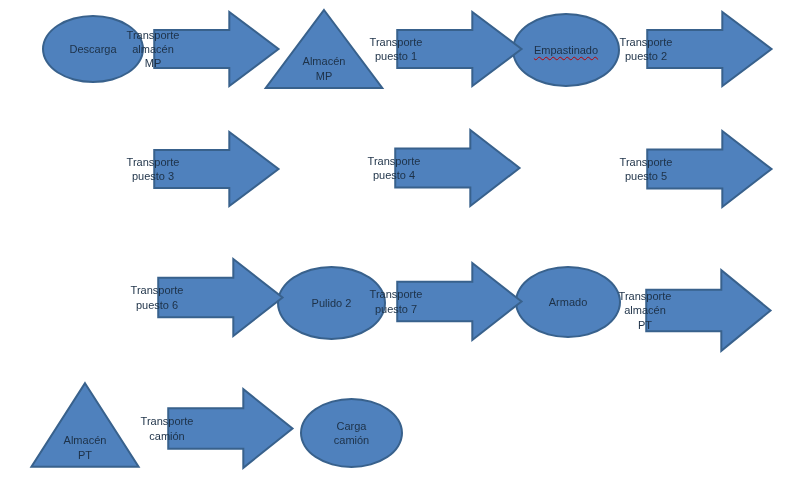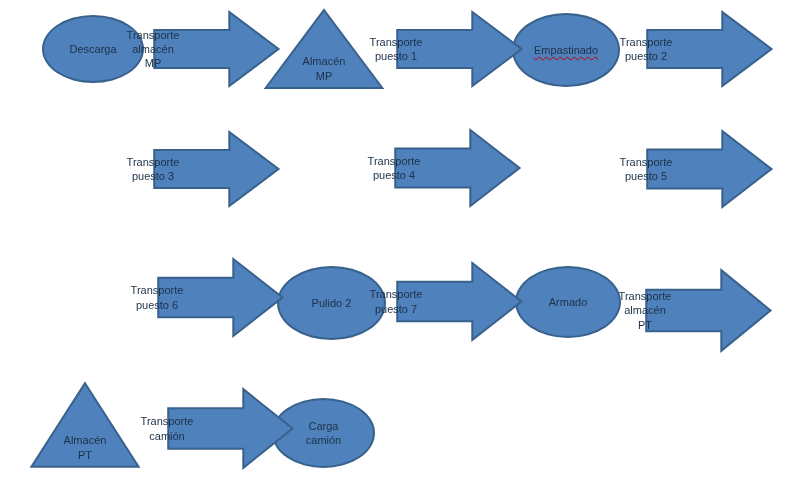--- a/index.html
+++ b/index.html
@@ -180,18 +180,18 @@
   </div>
 
   <div class="node arrow" style="left:167px;top:387px;width:106px;height:83px">
     <svg class="shape-svg" viewBox="0 0 104 78" preserveAspectRatio="none">
       <polygon points="1,20 62,20 62,2 102,39 62,76 62,58 1,58"></polygon>
     </svg>
     <span class="lbl">Transporte
 camión</span>
   </div>
 
-  <div class="node ellipse" style="left:272px;top:398px;width:103px;height:70px">
+  <div class="node ellipse" style="left:300px;top:398px;width:103px;height:70px">
     <span class="lbl">Carga
 camión</span>
   </div>
 
 </div>
 
 </body></html>

